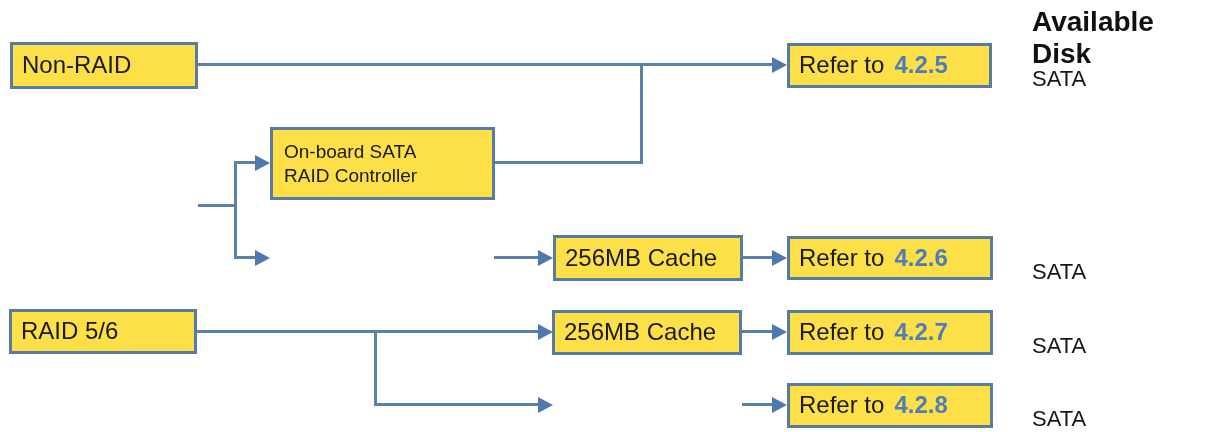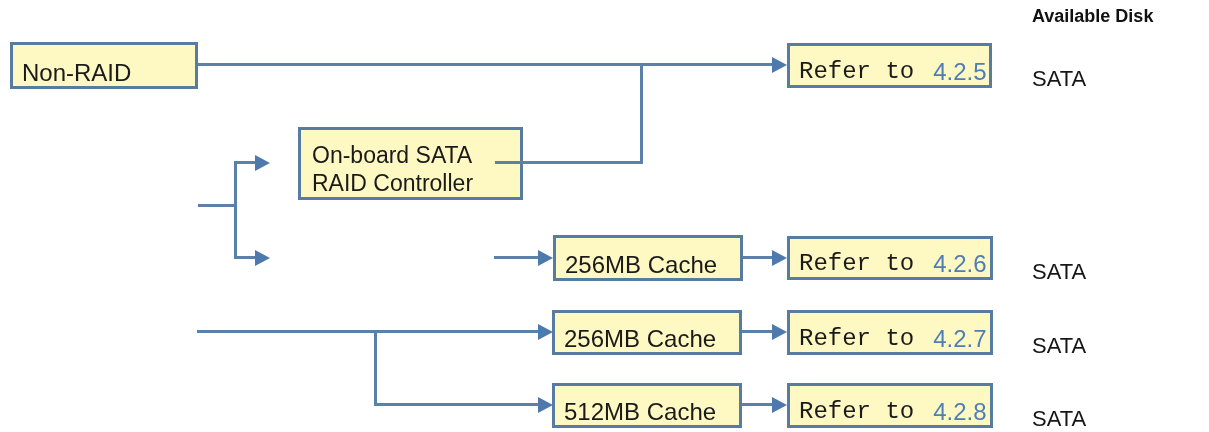--- a/index.html
+++ b/index.html
@@ -9,69 +9,69 @@
     --link:#4f7db8;
     --text:#1a1a1a;
   }
   *{box-sizing:border-box;margin:0;padding:0;}
   body{background:#ffffff;font-family:"Liberation Sans", sans-serif;color:var(--text);}
   .stage{position:relative;width:1209px;height:432px;background:#ffffff;overflow:hidden;}
 
   .box{
     position:absolute;
     border:3px solid var(--border);
-    background:#fef9c3;
+    background:#fde047;
     display:flex;
-    align-items:flex-end;
+    align-items:center;
     font-size:24px;
     padding-left:9px;
     color:var(--text);
     line-height:1.1;
   }
-  .box.multi{font-size:23px;padding-left:11px;margin-left:28px;}
+  .box.multi{font-size:19px;padding-left:11px;}
   .box.multi span{display:inline-block;max-width:176px;line-height:1.22;}
 
-  .refer .rp{margin-right:19px;font-family:Liberation Mono, monospace;}
-  .refer .sec{color:var(--link);font-weight:normal;}
+  .refer .rp{margin-right:10px;}
+  .refer .sec{color:var(--link);font-weight:bold;}
 
   .hl{position:absolute;height:3px;background:var(--line);}
   .vl{position:absolute;width:3px;background:var(--line);}
   .ar{
     position:absolute;width:0;height:0;
     border-top:8px solid transparent;
     border-bottom:8px solid transparent;
     border-left:15px solid var(--arrow);
   }
 
-  .hdr{position:absolute;left:1032px;top:6px;font-size:18px;font-weight:bold;color:#111;}
+  .hdr{position:absolute;left:1032px;top:6px;font-size:28px;font-weight:bold;color:#111;}
   .disk{position:absolute;left:1032px;font-size:22px;line-height:26px;color:#161616;margin-top:14px;}
 </style>
 </head>
 <body>
 
 <div class="stage">
 
   <div class="hdr">Available Disk</div>
 
   <div class="box" style="left:10px;top:42px;width:188px;height:47px">
     <span>Non-RAID</span>
   </div>
+  <div class="box" style="left:9px;top:309px;width:188px;height:45px">
+    <span>RAID 5/6</span>
+  </div>
 
   <div class="box multi" style="left:270px;top:127px;width:225px;height:73px">
     <span>On-board SATA RAID Controller</span>
   </div>
 
   <div class="box" style="left:553px;top:235px;width:190px;height:46px">
     <span>256MB Cache</span>
   </div>
   <div class="box" style="left:552px;top:310px;width:190px;height:45px">
     <span>256MB Cache</span>
-  </div>
-  <div class="box" style="left:552px;top:383px;width:190px;height:45px">
-    <span>512MB Cache</span>
   </div>
 
   <div class="box refer" style="left:787px;top:43px;width:205px;height:45px">
     <span class="rp">Refer to</span>
     <span class="sec">4.2.5</span>
   </div>
   <div class="box refer" style="left:787px;top:236px;width:206px;height:44px">
     <span class="rp">Refer to</span>
     <span class="sec">4.2.6</span>
   </div>

